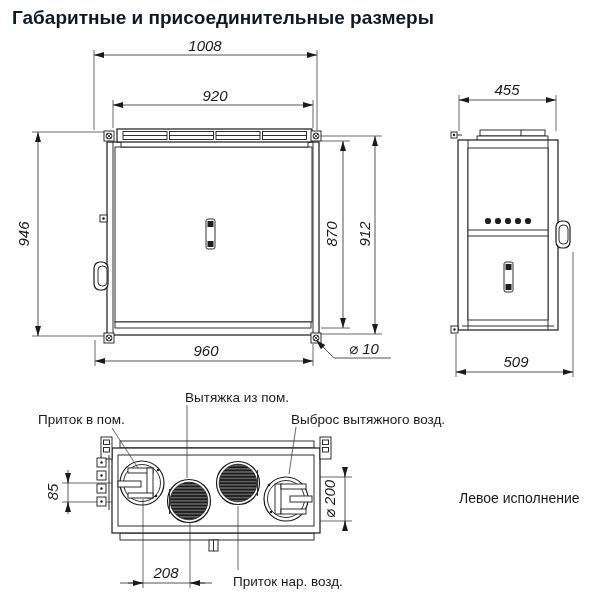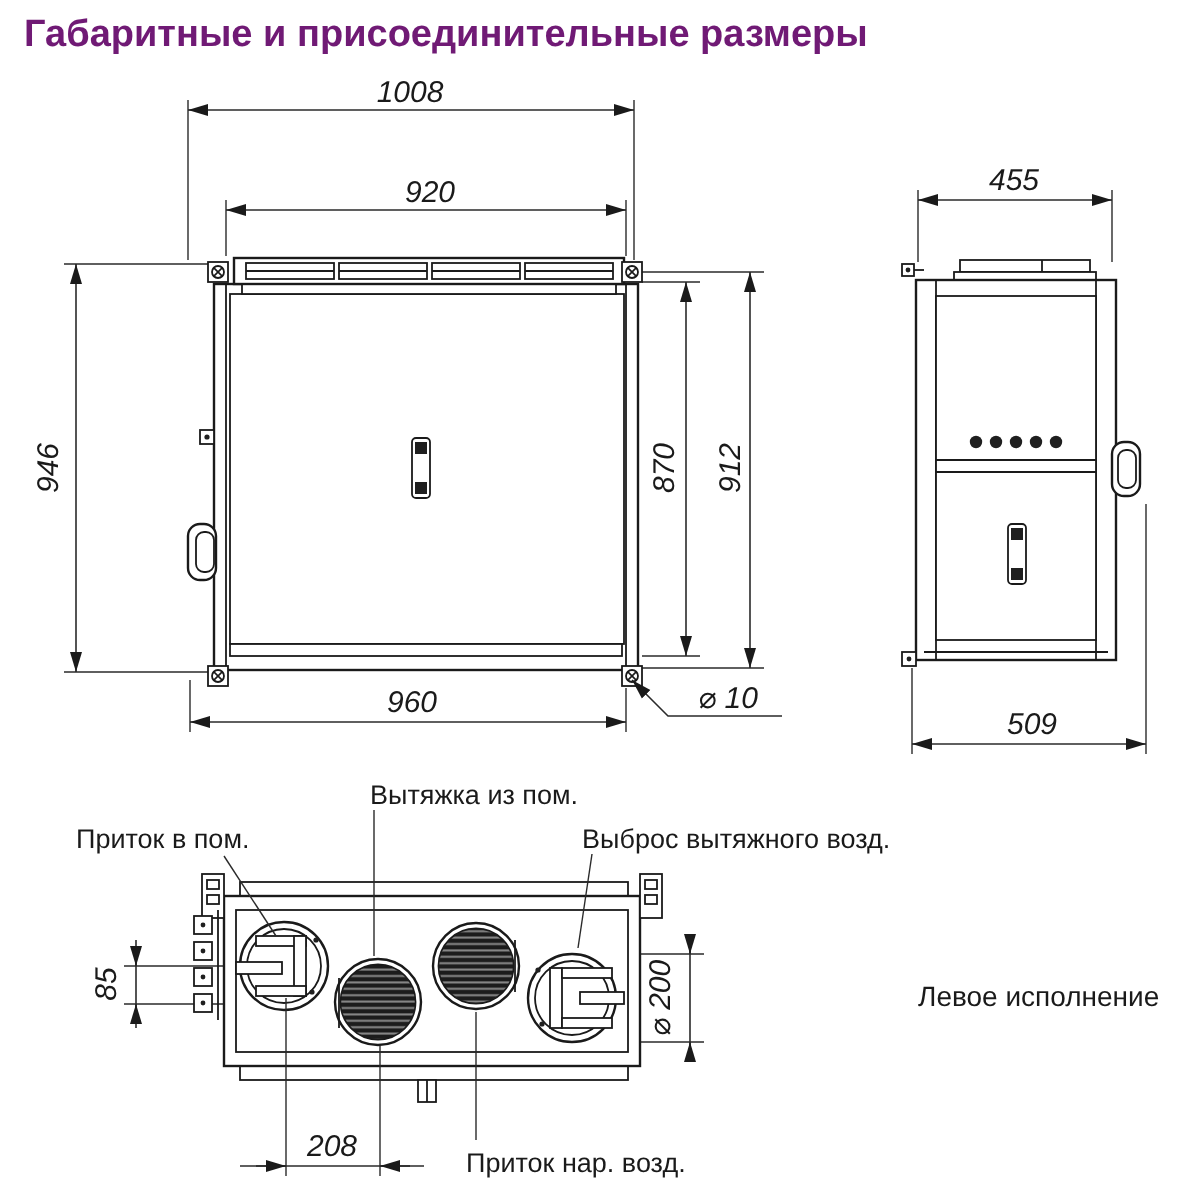--- a/index.html
+++ b/index.html
@@ -2,21 +2,21 @@
 <html><head>
 <meta charset="utf-8">
 <style>
   html,body{margin:0;padding:0;}
   body{
     width:600px;height:600px;background:#ffffff;position:relative;overflow:hidden;
     font-family:"Liberation Sans","DejaVu Sans",sans-serif;
   }
   .page-title{
     position:absolute;left:12px;top:7px;width:560px;
-    font-size:19px;font-weight:700;color:#701a75;
+    font-size:19px;font-weight:700;color:#0f172a;
   }
   svg{position:absolute;left:0;top:0;}
   .ln{stroke:#1a1a1a;stroke-width:1.2;fill:none;}
   .ln-thin{stroke:#1a1a1a;stroke-width:0.9;fill:none;}
   .wh{fill:#ffffff;}
   .dimln{stroke:#2a2a2a;stroke-width:0.8;fill:none;}
   .extln{stroke:#2a2a2a;stroke-width:0.7;fill:none;}
   .dim-text{font:italic 15px "Liberation Sans","DejaVu Sans",sans-serif;fill:#1a1a1a;}
   .label-text{font:13.5px "Liberation Sans","DejaVu Sans",sans-serif;fill:#1a1a1a;}
   .note-text{font:14px "Liberation Sans","DejaVu Sans",sans-serif;fill:#1a1a1a;}

